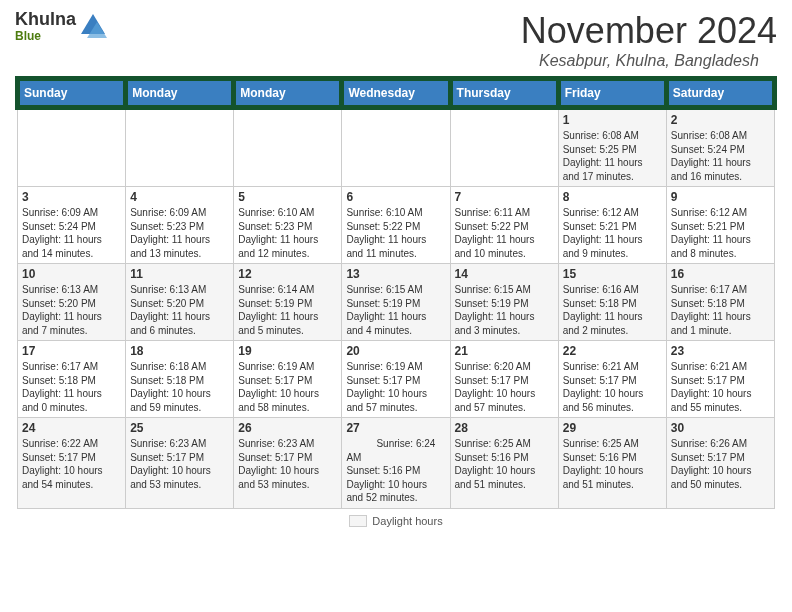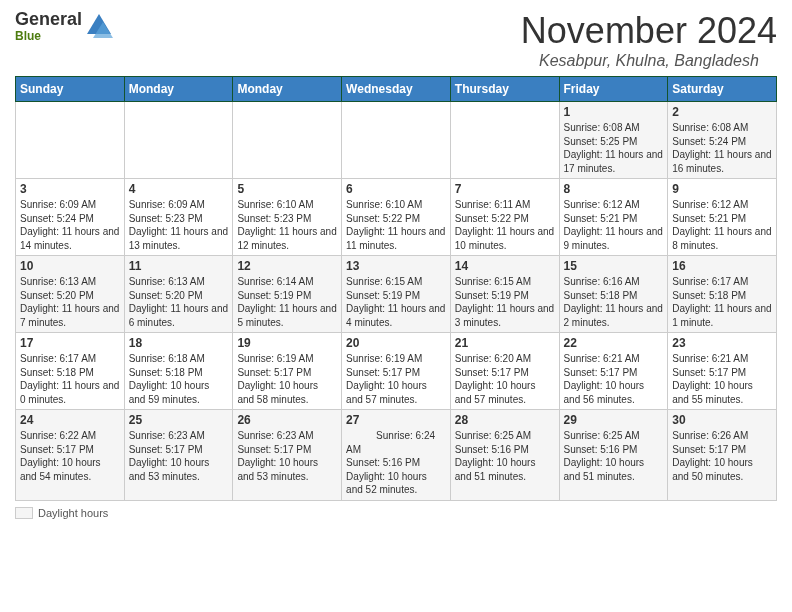--- a/index.html
+++ b/index.html
@@ -8,38 +8,38 @@
     .header-row { display: flex; align-items: flex-start; justify-content: space-between; margin-bottom: 6px; }
     .logo { display: flex; align-items: center; }
     .logo-text { display: flex; flex-direction: column; line-height: 1.1; }
     .logo-general { font-size: 18px; font-weight: bold; color: #333; }
     .logo-blue { font-size: 12px; font-weight: bold; color: #4d7c0f; }
     .logo-icon { width: 28px; height: 28px; margin-left: 3px; }
     .title-block { text-align: center; }
     .month-title { font-size: 36px; font-weight: normal; color: #333; }
     .subtitle { font-size: 16px; color: #555; font-style: italic; }
     .calendar { width: 100%; border-collapse: collapse; }
-    .calendar th { background: #3a7fc1; color: #fff; font-size: 12px; font-weight: bold; padding: 5px 4px; text-align: left; border: 1px solid #14532d; }
+    .calendar th { background: #3a7fc1; color: #fff; font-size: 12px; font-weight: bold; padding: 5px 4px; text-align: left; border: 5px solid #14532d; }
     .calendar td { border: 1px solid #ccc; vertical-align: top; padding: 3px 4px; font-size: 10px; color: #333; height: 72px; width: calc(100%/7); background: #fff; }
     .calendar tr:nth-child(odd) td { background: #f5f5f5; }
     .calendar tr:nth-child(even) td { background: #fff; }
     .day-num { font-size: 12px; font-weight: bold; display: block; margin-bottom: 2px; }
     .day-info { font-size: 10px; line-height: 1.35; color: #333; }
     .empty { background: #fff !important; }
-    .legend { display: flex; align-items: center; margin-top: 6px; font-size: 11px; color: #555; }
+    .legend { display: flex; align-items: center; margin-top: 6px; font-size: 11px; color: #555; justify-content: center; }
     .legend-box { width: 18px; height: 12px; background: #f5f5f5; border: 1px solid #ccc; margin-right: 5px; }
   </style>
 </head>
 <body>
 
 <div class="container">
   <div class="header-row">
     <div class="logo">
       <div class="logo-text">
-        <span class="logo-general">General</span>
+        <span class="logo-general">Khulna</span>
         <span class="logo-blue">Blue</span>
       </div>
       <svg class="logo-icon" viewBox="0 0 28 28">
         <polygon points="14,2 26,22 2,22" fill="#3a7fc1"></polygon>
         <polygon points="18,10 28,26 8,26" fill="#5ba3d9" opacity="0.7"></polygon>
       </svg>
     </div>
     <div class="title-block">
       <div class="month-title">November 2024</div>
       <div class="subtitle">Kesabpur, Khulna, Bangladesh</div>

